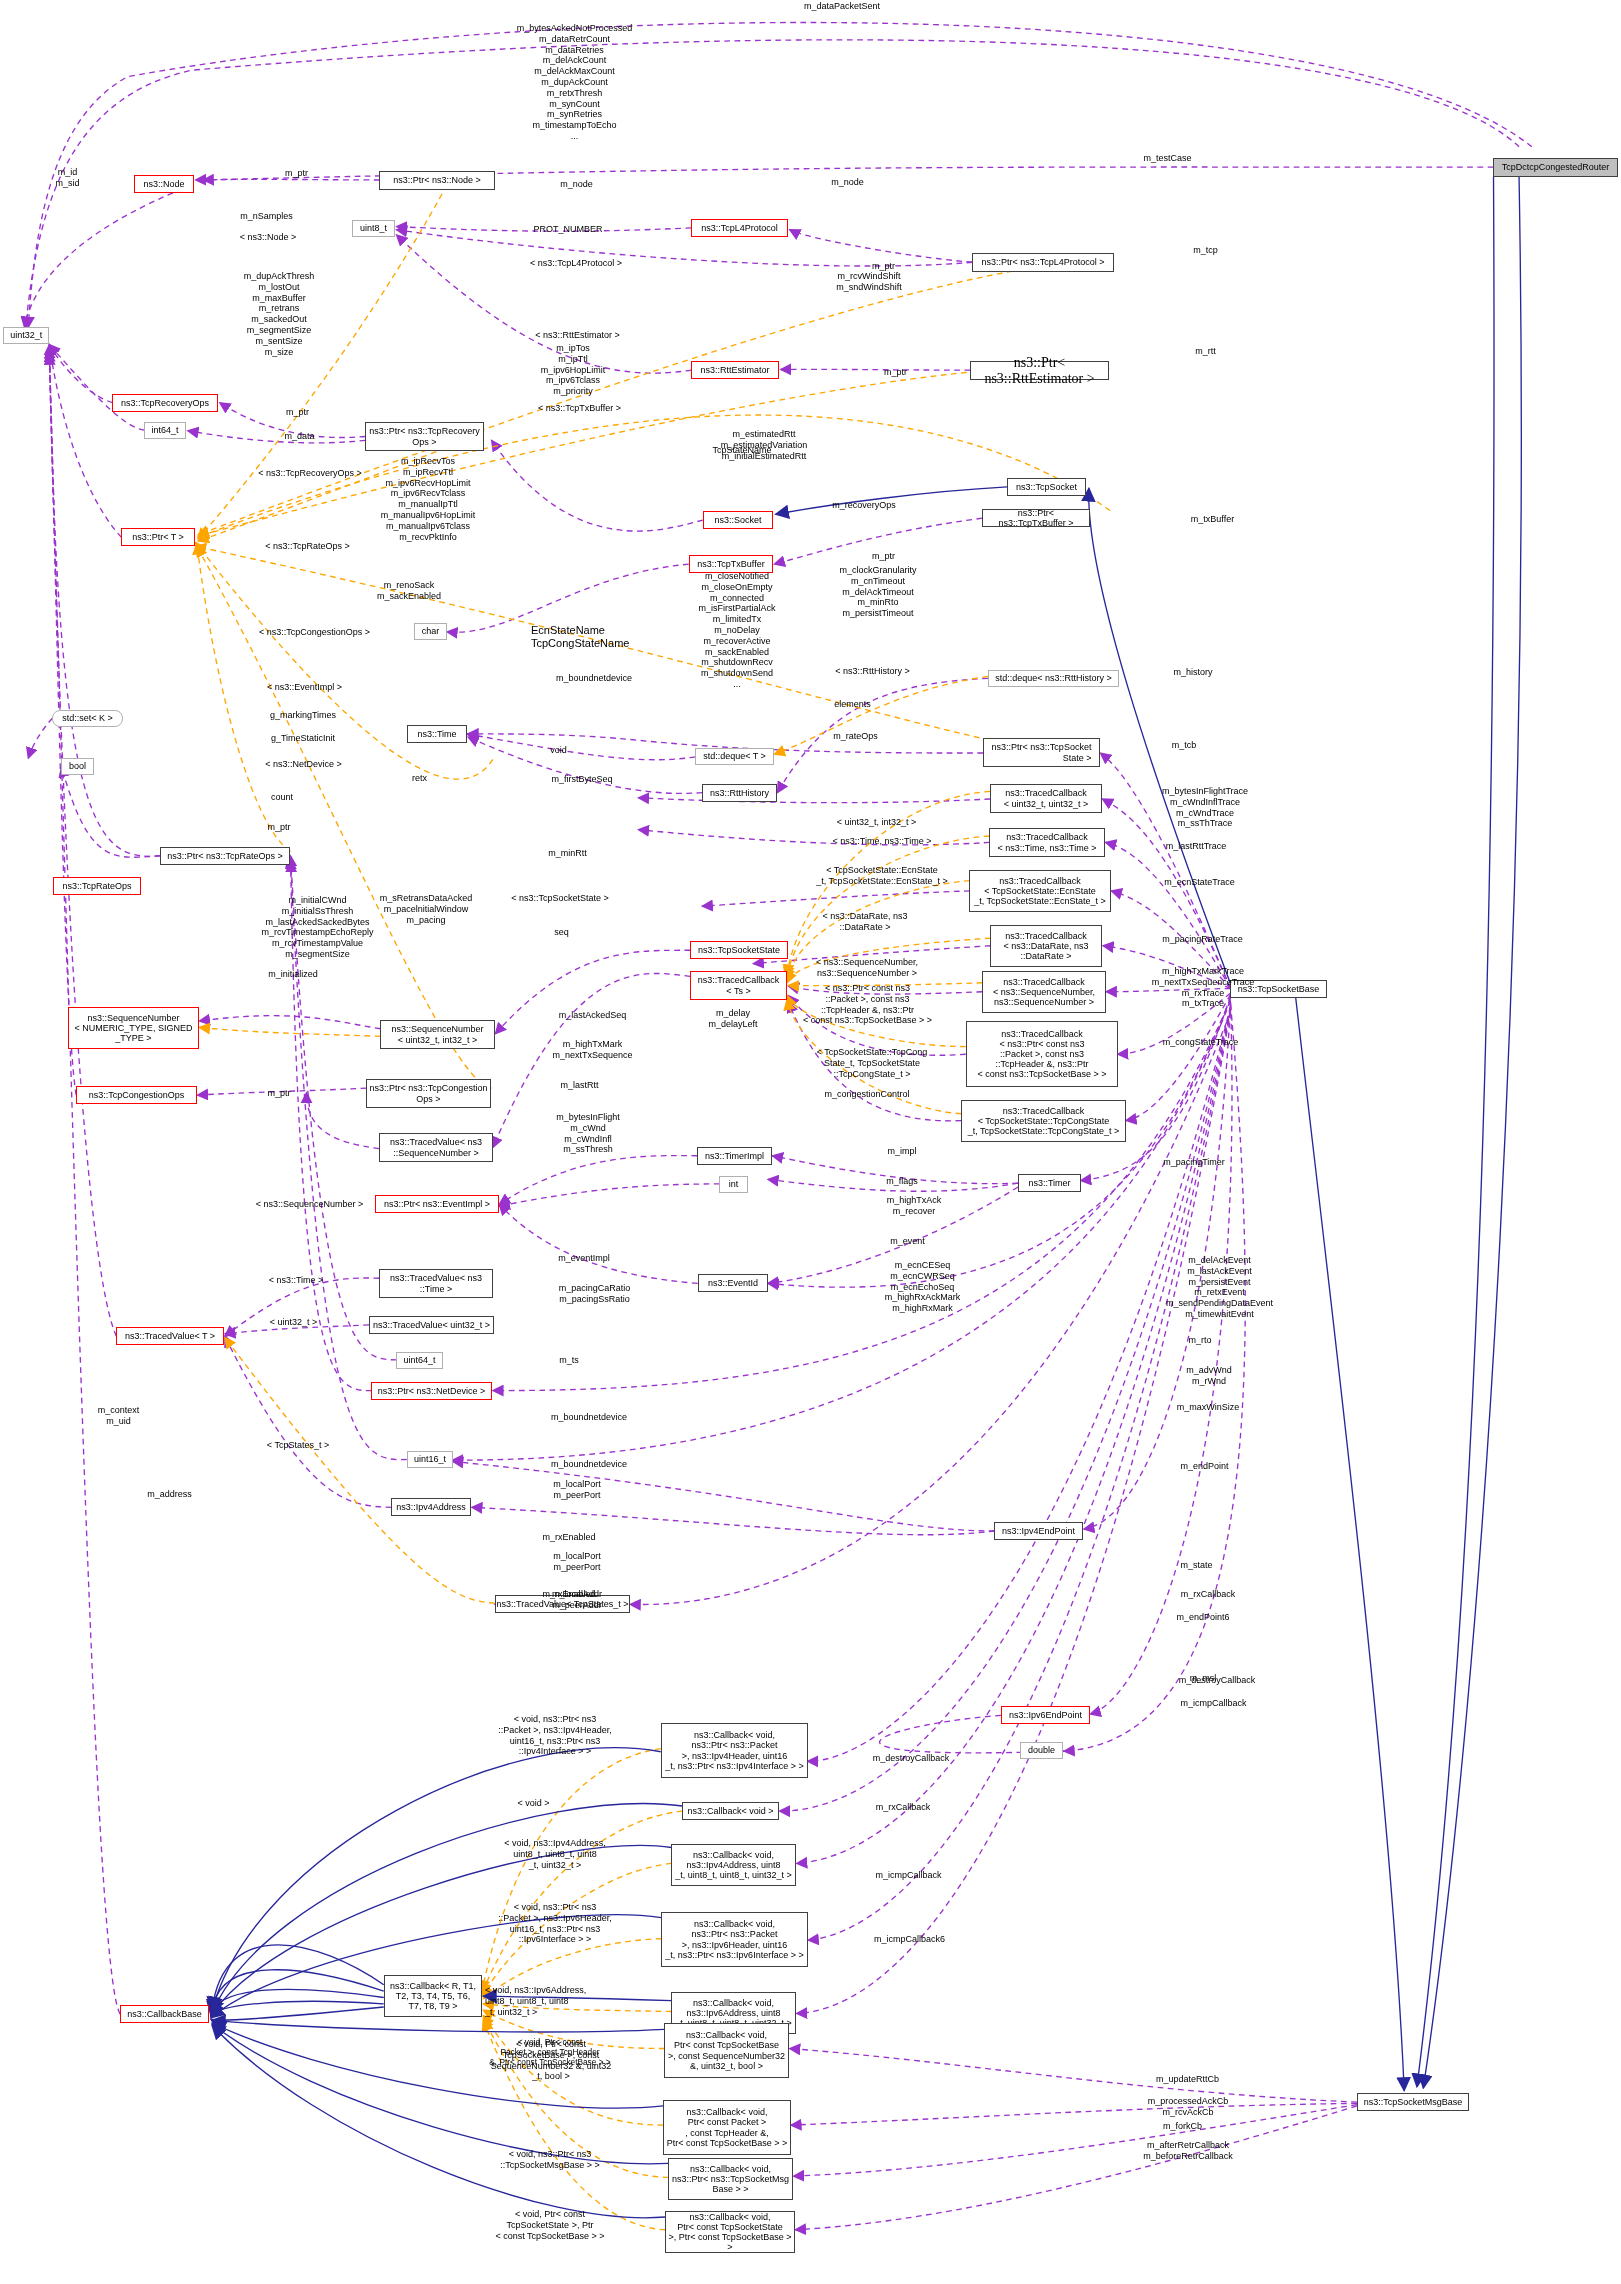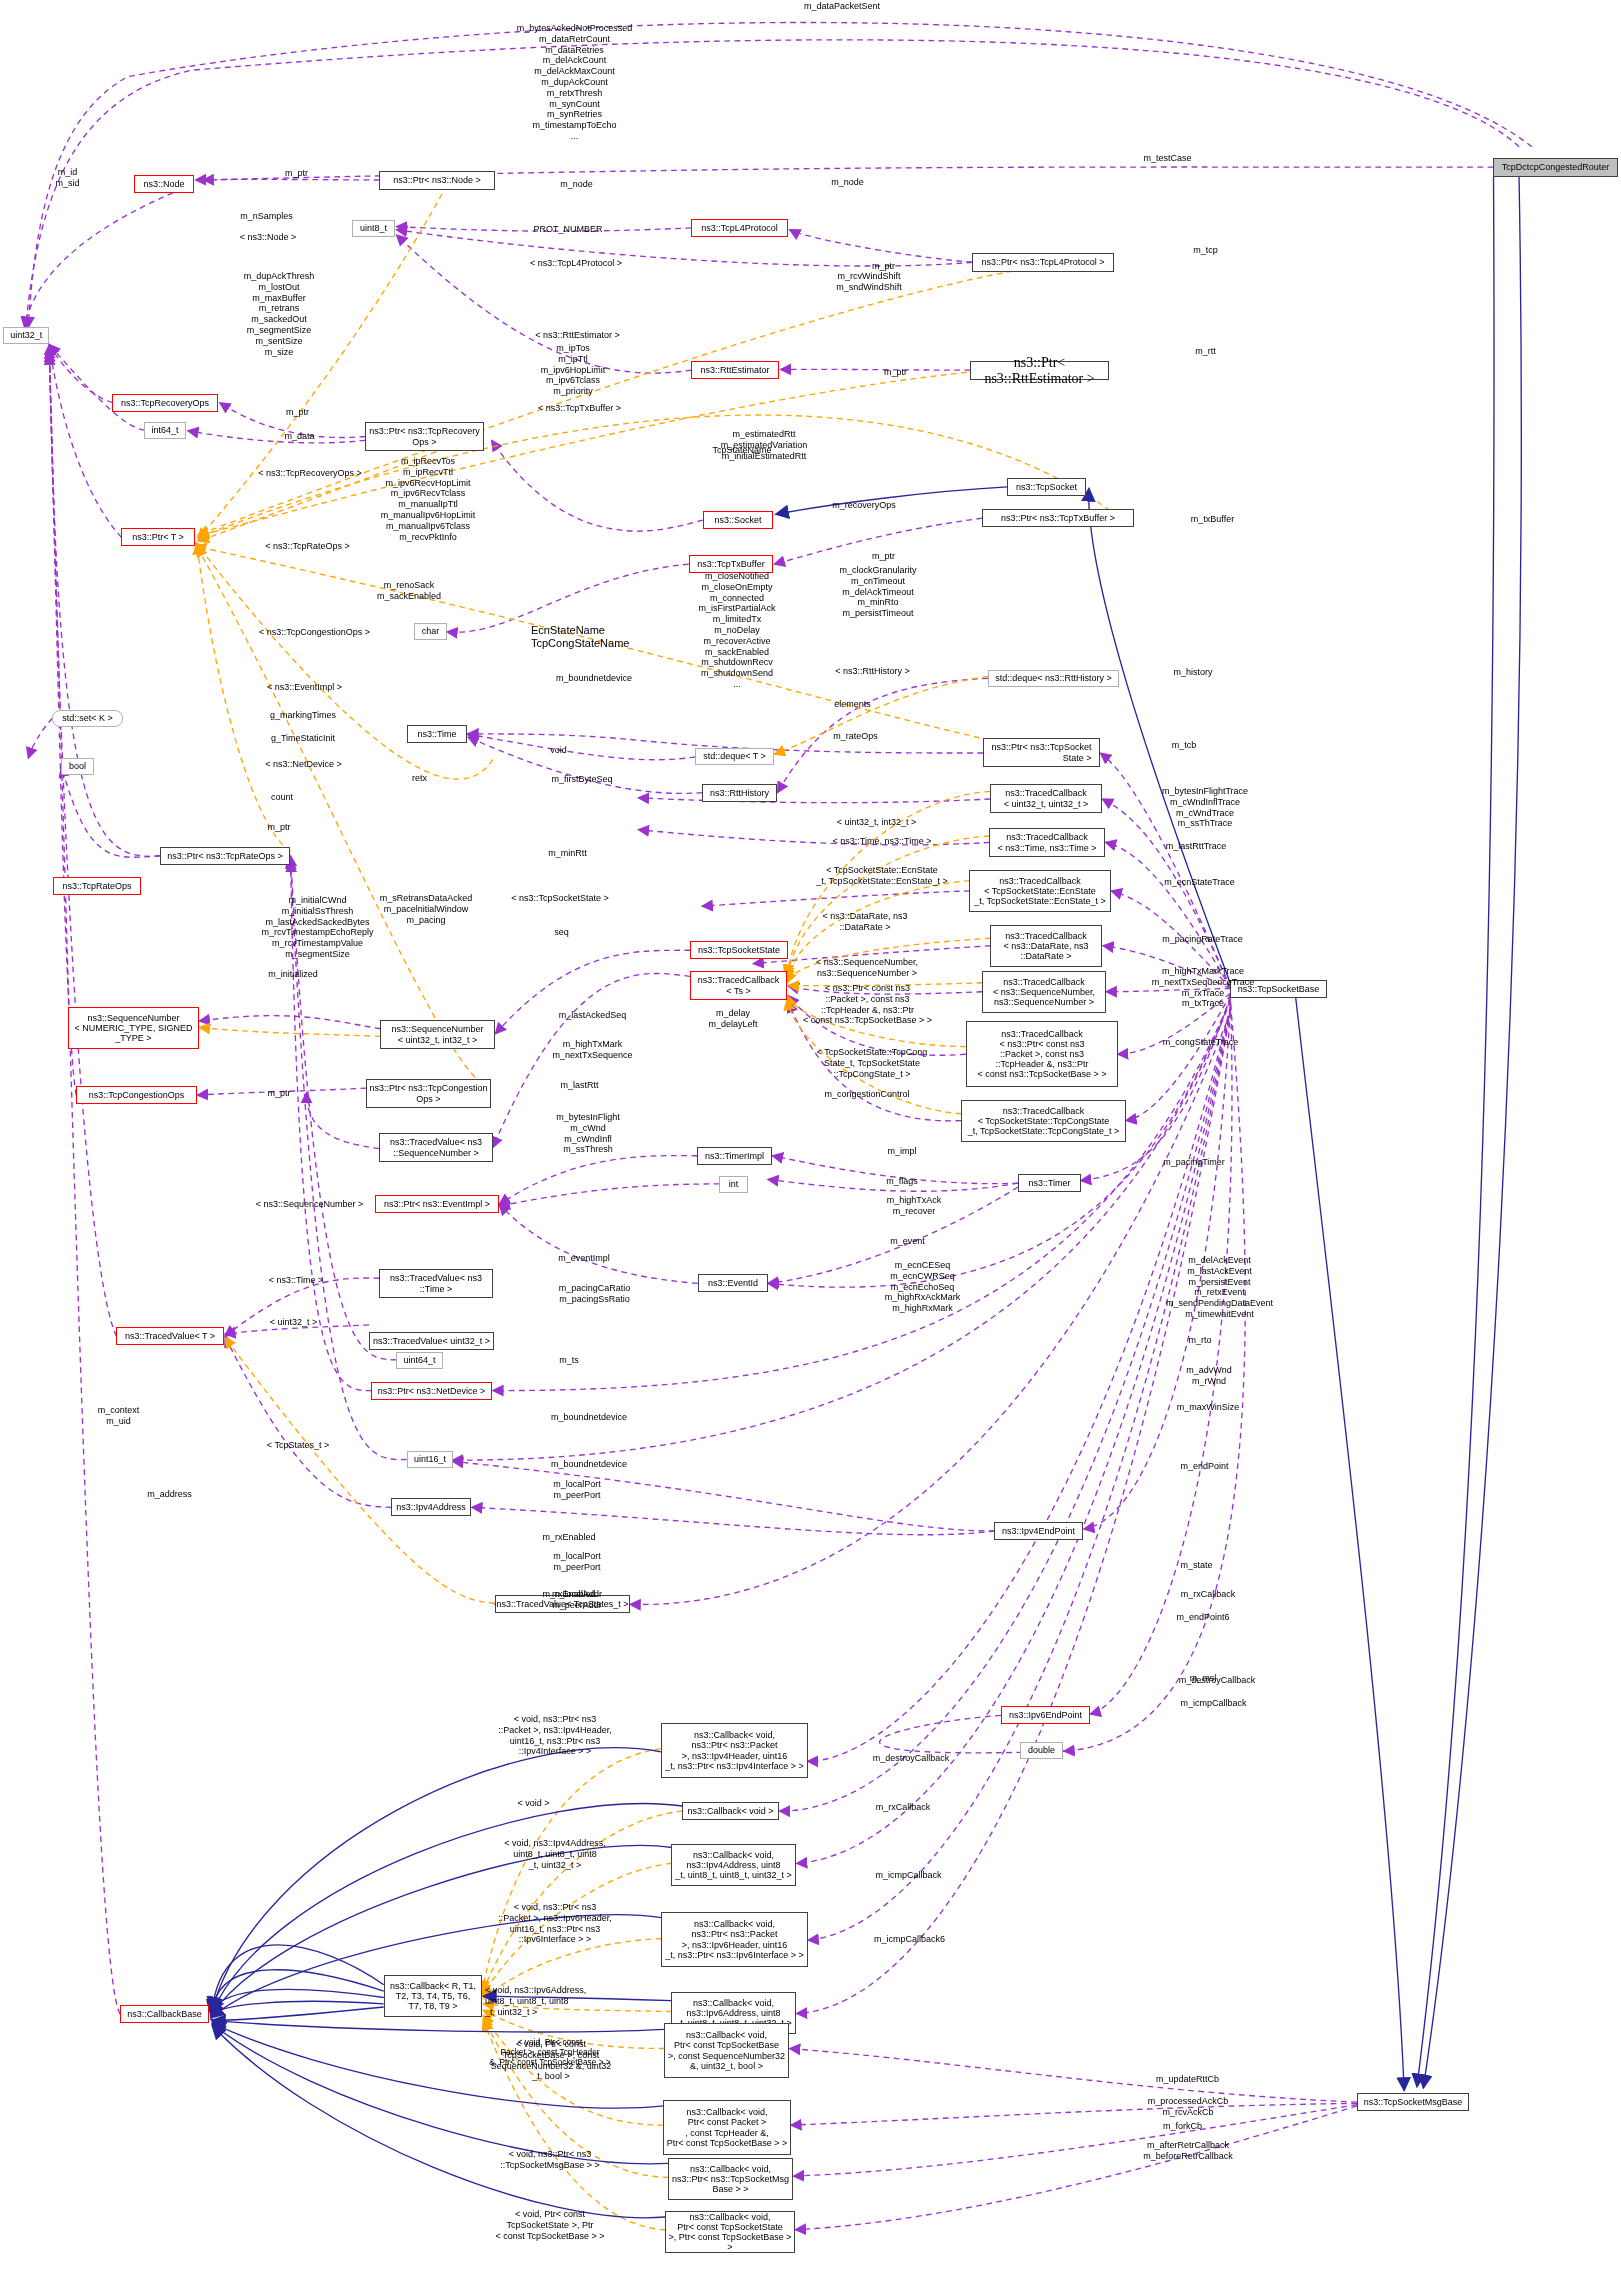--- a/index.html
+++ b/index.html
@@ -179,21 +179,21 @@
       <div class="node n-solid" style="left: 972px; top: 253px; width: 142px; height: 19px; font-size: 9px;">ns3::Ptr&lt; ns3::TcpL4Protocol &gt;</div>
       <div class="node n-grey" style="left: 3.2px; top: 327px; width: 46px; height: 17px; font-size: 9px;">uint32_t</div>
       <div class="node n-red" style="left: 691px; top: 361px; width: 88px; height: 18px; font-size: 9px;">ns3::RttEstimator</div>
       <div class="node n-solid" style="left: 970px; top: 361px; width: 139px; height: 19px; font-size: 14px; font-family: Liberation Serif, serif;">ns3::Ptr&lt; ns3::RttEstimator &gt;</div>
       <div class="node n-red" style="left: 112px; top: 394px; width: 106px; height: 18px; font-size: 9px;">ns3::TcpRecoveryOps</div>
       <div class="node n-grey" style="left: 144px; top: 422px; width: 42px; height: 17px; font-size: 9px;">int64_t</div>
       <div class="node n-solid" style="left: 365px; top: 422px; width: 119px; height: 29px; font-size: 9px;">ns3::Ptr&lt; ns3::TcpRecovery
 Ops &gt;</div>
       <div class="node n-solid" style="left: 1007px; top: 478px; width: 79px; height: 18px; font-size: 9px;">ns3::TcpSocket</div>
       <div class="node n-red" style="left: 703px; top: 511px; width: 70px; height: 18px; font-size: 9px;">ns3::Socket</div>
-      <div class="node n-solid" style="left: 982px; top: 509px; width: 152px; height: 18px; font-size: 9px;">ns3::Ptr&lt; ns3::TcpTxBuffer &gt;</div>
+      <div class="node n-solid" style="left: 982px; top: 509px; width: 108px; height: 18px; font-size: 9px;">ns3::Ptr&lt; ns3::TcpTxBuffer &gt;</div>
       <div class="node n-red" style="left: 121px; top: 528px; width: 74px; height: 18px; font-size: 9px;">ns3::Ptr&lt; T &gt;</div>
       <div class="node n-red" style="left: 689px; top: 555px; width: 84px; height: 18px; font-size: 9px;">ns3::TcpTxBuffer</div>
       <div class="node n-grey" style="left: 414px; top: 623px; width: 33px; height: 17px; font-size: 9px;">char</div>
       <div class="node n-grey" style="left: 988px; top: 670px; width: 131px; height: 17px; font-size: 9px;">std::deque&lt; ns3::RttHistory &gt;</div>
       <div class="node n-grey" style="left: 52px; top: 710px; width: 71px; height: 17px; font-size: 9px; border-radius: 8px;">std::set&lt; K &gt;</div>
       <div class="node n-solid" style="left: 407px; top: 725px; width: 60px; height: 18px; font-size: 9px;">ns3::Time</div>
       <div class="node n-grey" style="left: 61px; top: 758px; width: 33px; height: 17px; font-size: 9px;">bool</div>
       <div class="node n-grey" style="left: 695px; top: 748px; width: 79px; height: 17px; font-size: 9px;">std::deque&lt; T &gt;</div>
       <div class="node n-solid" style="left: 702px; top: 784px; width: 75px; height: 18px; font-size: 9px;">ns3::RttHistory</div>
       <div class="node n-solid" style="left: 983px; top: 738px; width: 117px; height: 29px; font-size: 9px; text-align: right;">ns3::Ptr&lt; ns3::TcpSocket
@@ -234,21 +234,21 @@
       <div class="node n-red" style="left: 76px; top: 1086px; width: 121px; height: 18px; font-size: 9px;">ns3::TcpCongestionOps</div>
       <div class="node n-solid" style="left: 379px; top: 1133px; width: 114px; height: 29px; font-size: 9px;">ns3::TracedValue&lt; ns3
 ::SequenceNumber &gt;</div>
       <div class="node n-solid" style="left: 697px; top: 1147px; width: 75px; height: 18px; font-size: 9px;">ns3::TimerImpl</div>
       <div class="node n-grey" style="left: 719px; top: 1176px; width: 29px; height: 17px; font-size: 9px;">int</div>
       <div class="node n-solid" style="left: 1018px; top: 1174px; width: 63px; height: 18px; font-size: 9px;">ns3::Timer</div>
       <div class="node n-red" style="left: 375px; top: 1195px; width: 124px; height: 18px; font-size: 9px;">ns3::Ptr&lt; ns3::EventImpl &gt;</div>
       <div class="node n-solid" style="left: 698px; top: 1274px; width: 70px; height: 18px; font-size: 9px;">ns3::EventId</div>
       <div class="node n-solid" style="left: 379px; top: 1269px; width: 114px; height: 29px; font-size: 9px;">ns3::TracedValue&lt; ns3
 ::Time &gt;</div>
-      <div class="node n-solid" style="left: 369px; top: 1316px; width: 125px; height: 18px; font-size: 9px; margin-top: 16px;">ns3::TracedValue&lt; uint32_t &gt;</div>
+      <div class="node n-solid" style="left: 369px; top: 1316px; width: 125px; height: 18px; font-size: 9px;">ns3::TracedValue&lt; uint32_t &gt;</div>
       <div class="node n-red" style="left: 116px; top: 1327px; width: 108px; height: 18px; font-size: 9px;">ns3::TracedValue&lt; T &gt;</div>
       <div class="node n-grey" style="left: 396px; top: 1352px; width: 47px; height: 17px; font-size: 9px;">uint64_t</div>
       <div class="node n-red" style="left: 371px; top: 1382px; width: 121px; height: 18px; font-size: 9px;">ns3::Ptr&lt; ns3::NetDevice &gt;</div>
       <div class="node n-grey" style="left: 407px; top: 1451px; width: 46px; height: 17px; font-size: 9px;">uint16_t</div>
       <div class="node n-solid" style="left: 391px; top: 1498px; width: 80px; height: 18px; font-size: 9px;">ns3::Ipv4Address</div>
       <div class="node n-solid" style="left: 994px; top: 1522px; width: 89px; height: 18px; font-size: 9px;">ns3::Ipv4EndPoint</div>
       <div class="node n-solid" style="left: 495px; top: 1595px; width: 135px; height: 18px; font-size: 9px;">ns3::TracedValue&lt; TcpStates_t &gt;</div>
       <div class="node n-red" style="left: 1001px; top: 1706px; width: 89px; height: 18px; font-size: 9px;">ns3::Ipv6EndPoint</div>
       <div class="node n-grey" style="left: 1020px; top: 1742px; width: 43px; height: 17px; font-size: 9px; text-align: center;">double</div>
       <div class="node n-solid" style="left: 661px; top: 1723px; width: 147px; height: 55px; font-size: 9px;">ns3::Callback&lt; void,

